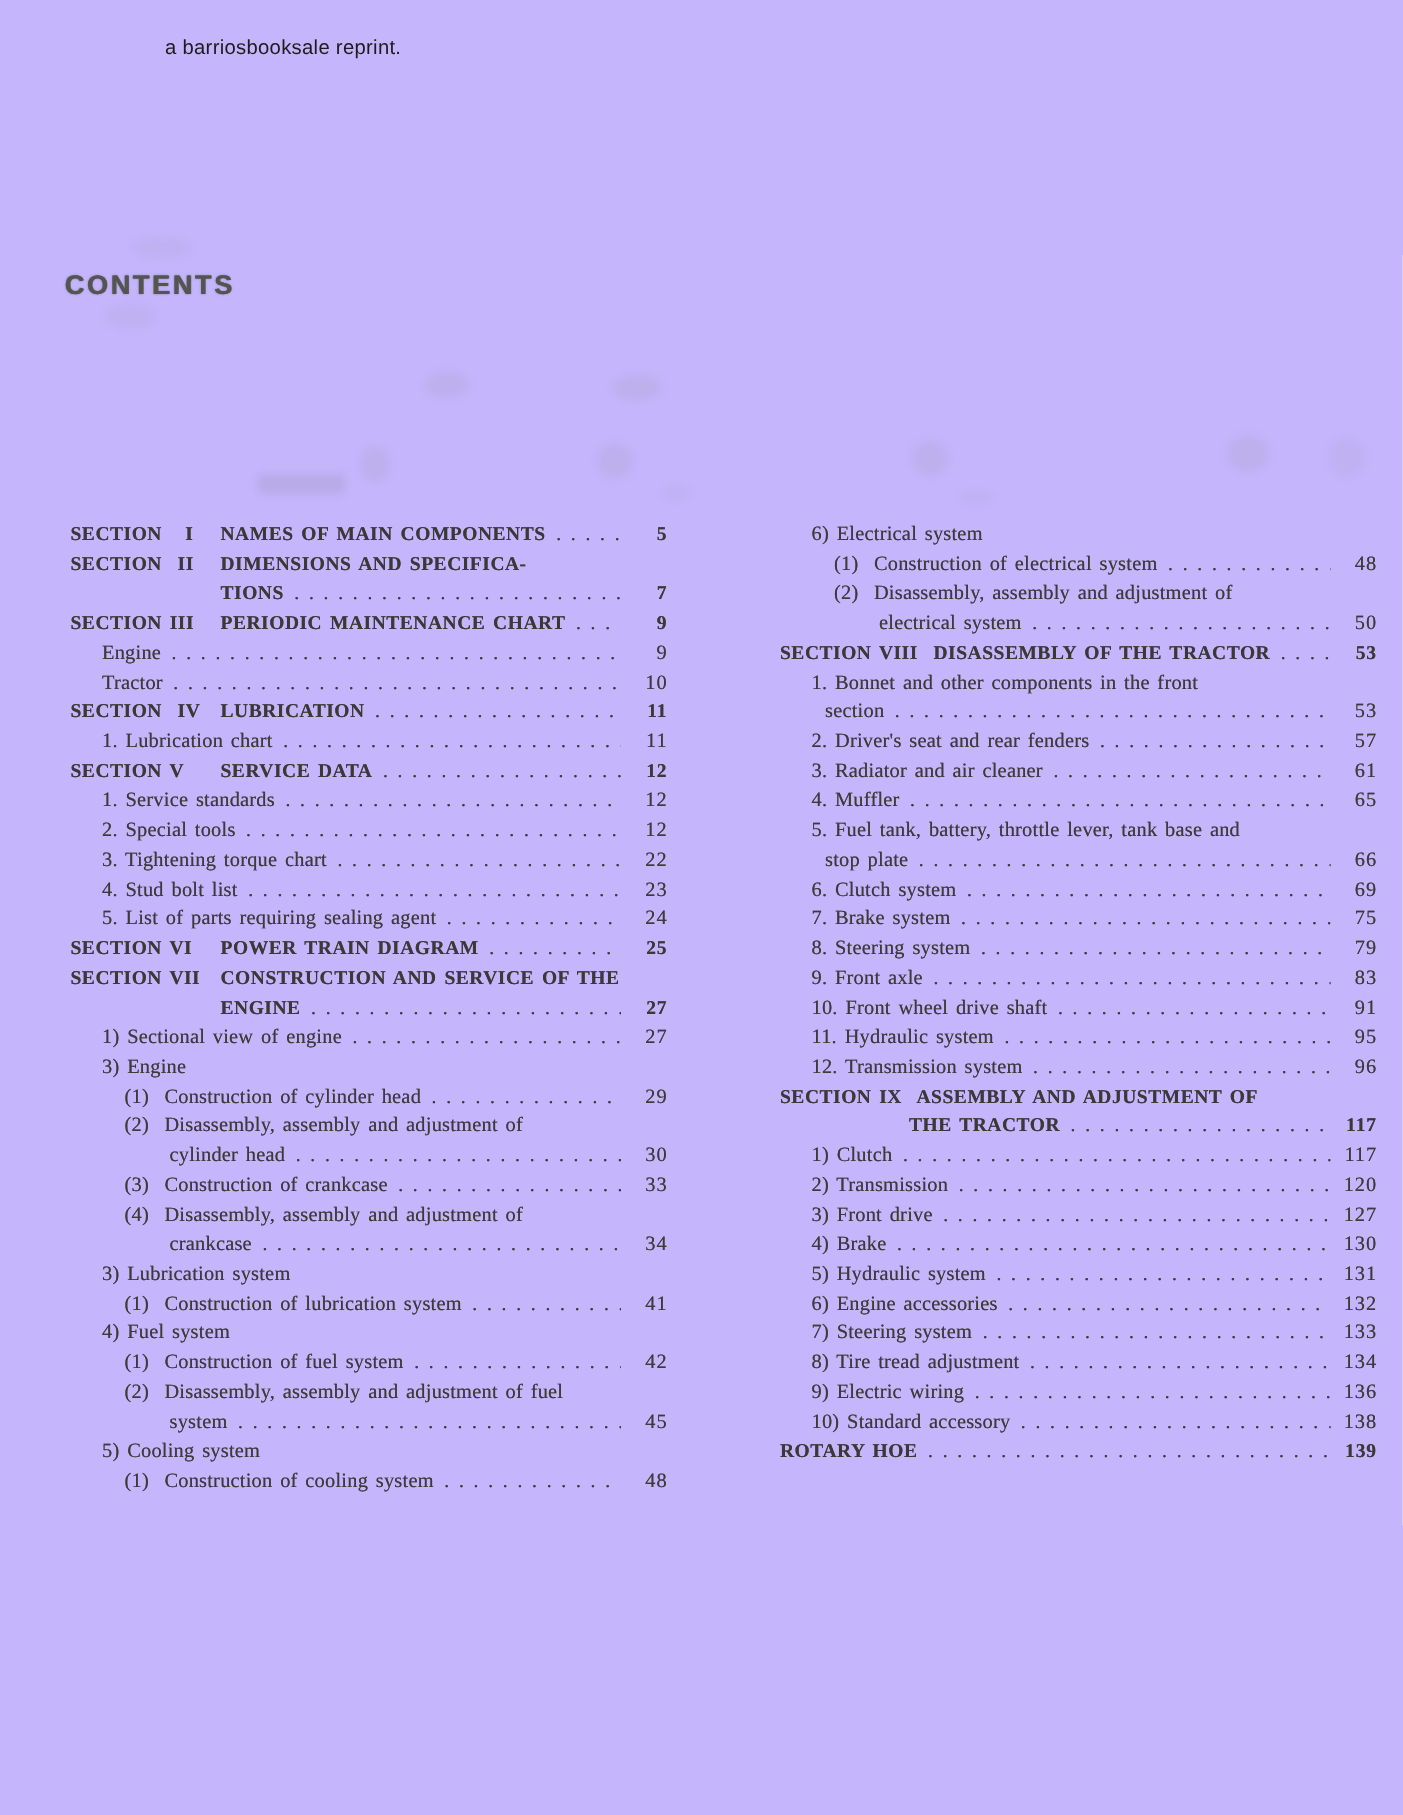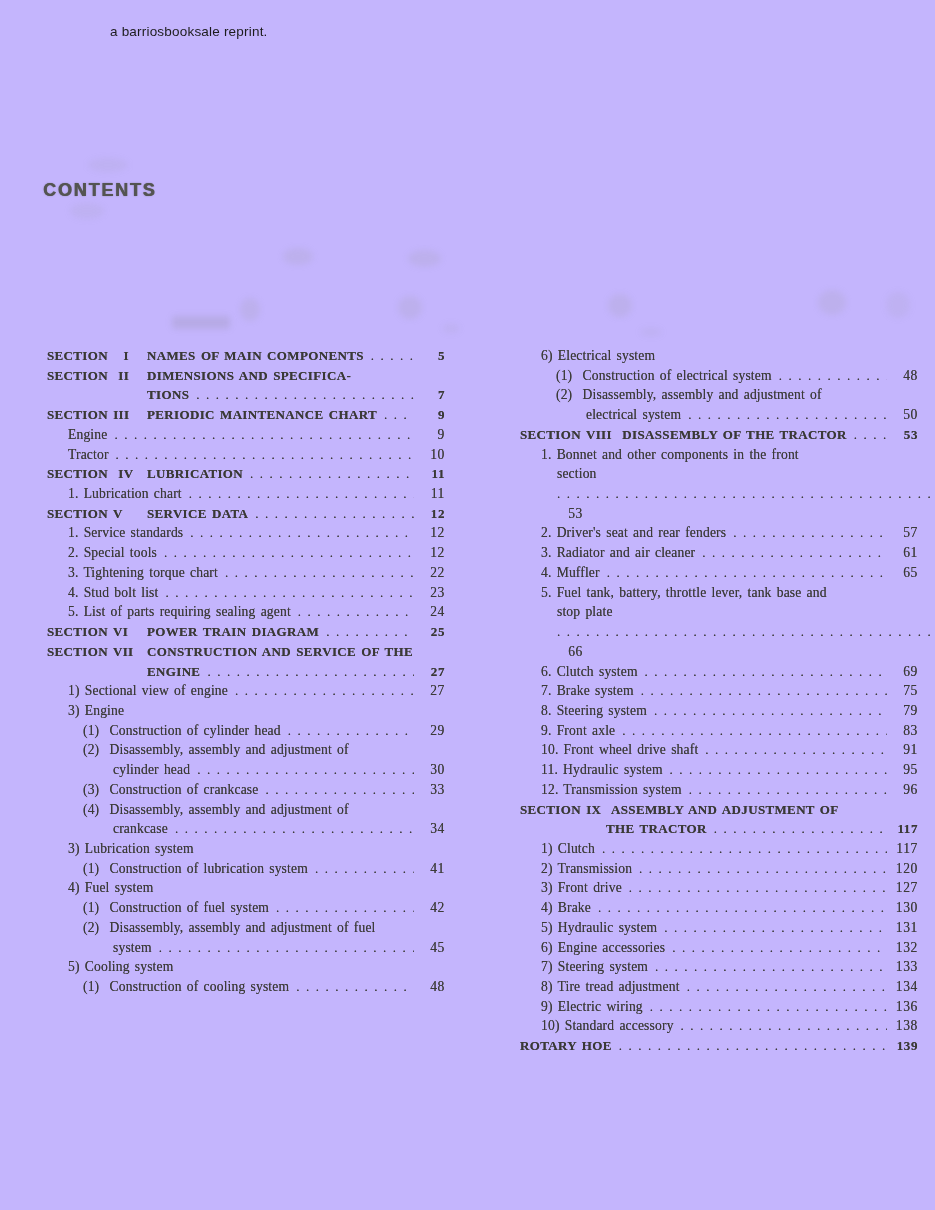--- a/index.html
+++ b/index.html
@@ -49,21 +49,21 @@
     letter-spacing:6.5px;font-size:13px;
   }
   .line .pg{flex:none;min-width:26px;text-align:right;letter-spacing:.6px;}
 
   
   .i0{padding-left:0;}
   .i1{padding-left:21px;}
   .i2{padding-left:36px;}
   .i3{padding-left:66px;}
   .i4{padding-left:100px;}
-  .i5{padding-left:30px;flex-direction:column;}
+  .i5{padding-left:30px;}
   .i6{padding-left:86px;justify-content:center;}
 
   
   .smudge{position:absolute;border-radius:50%;filter:blur(3px);pointer-events:none;}
   .sm-a{background:rgba(150,150,145,.14);}
   .sm-b{background:rgba(150,150,145,.10);}
   .sm-c{background:rgba(120,120,115,.16);}
 </style>
 </head>
 <body>

